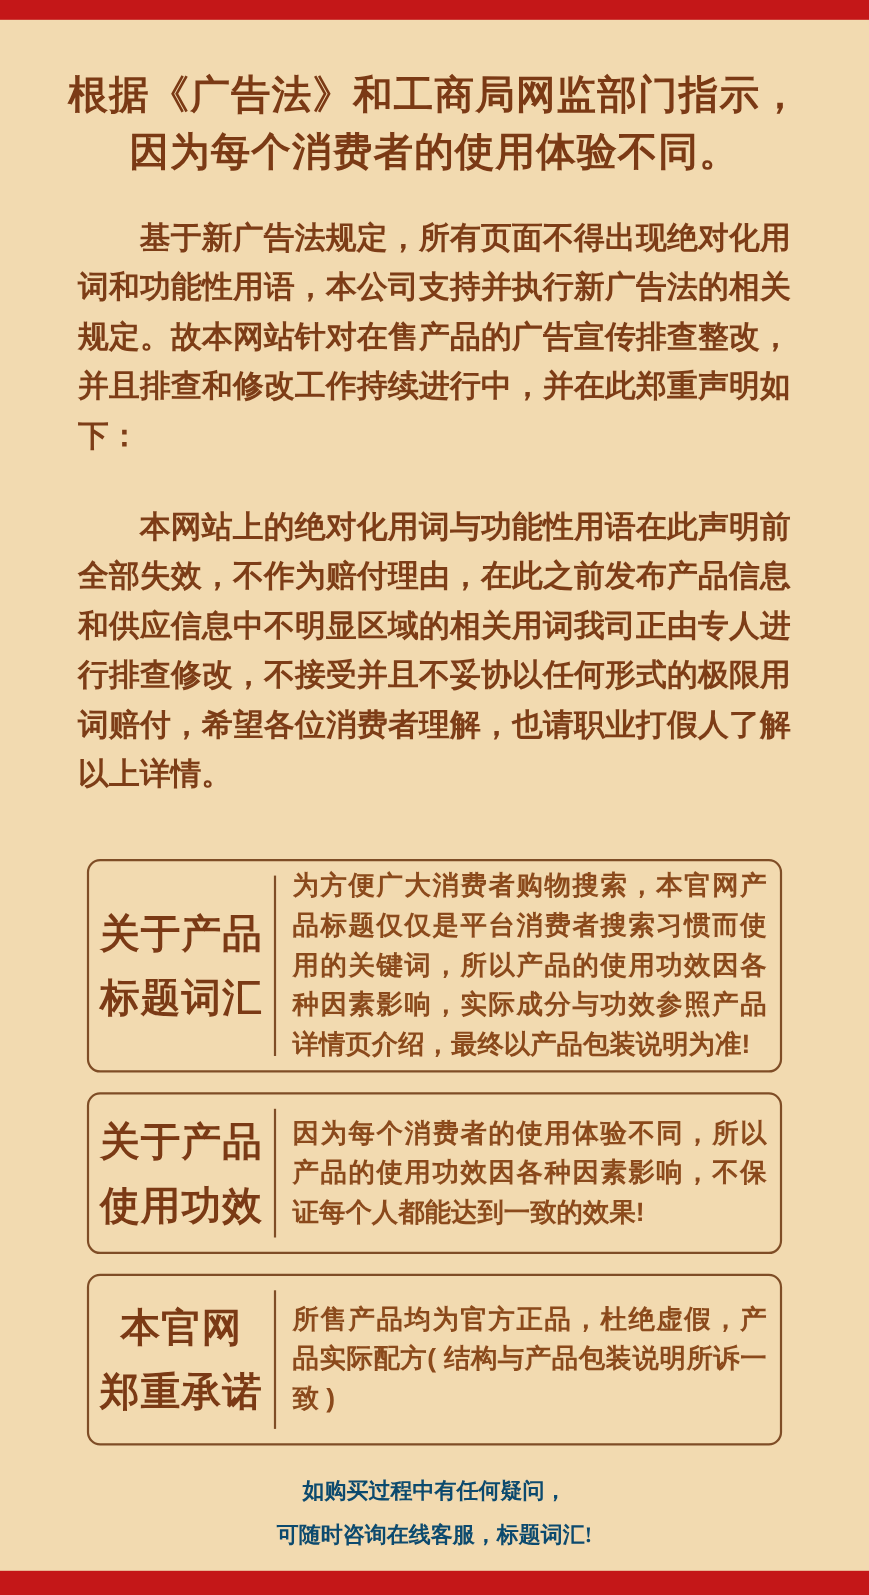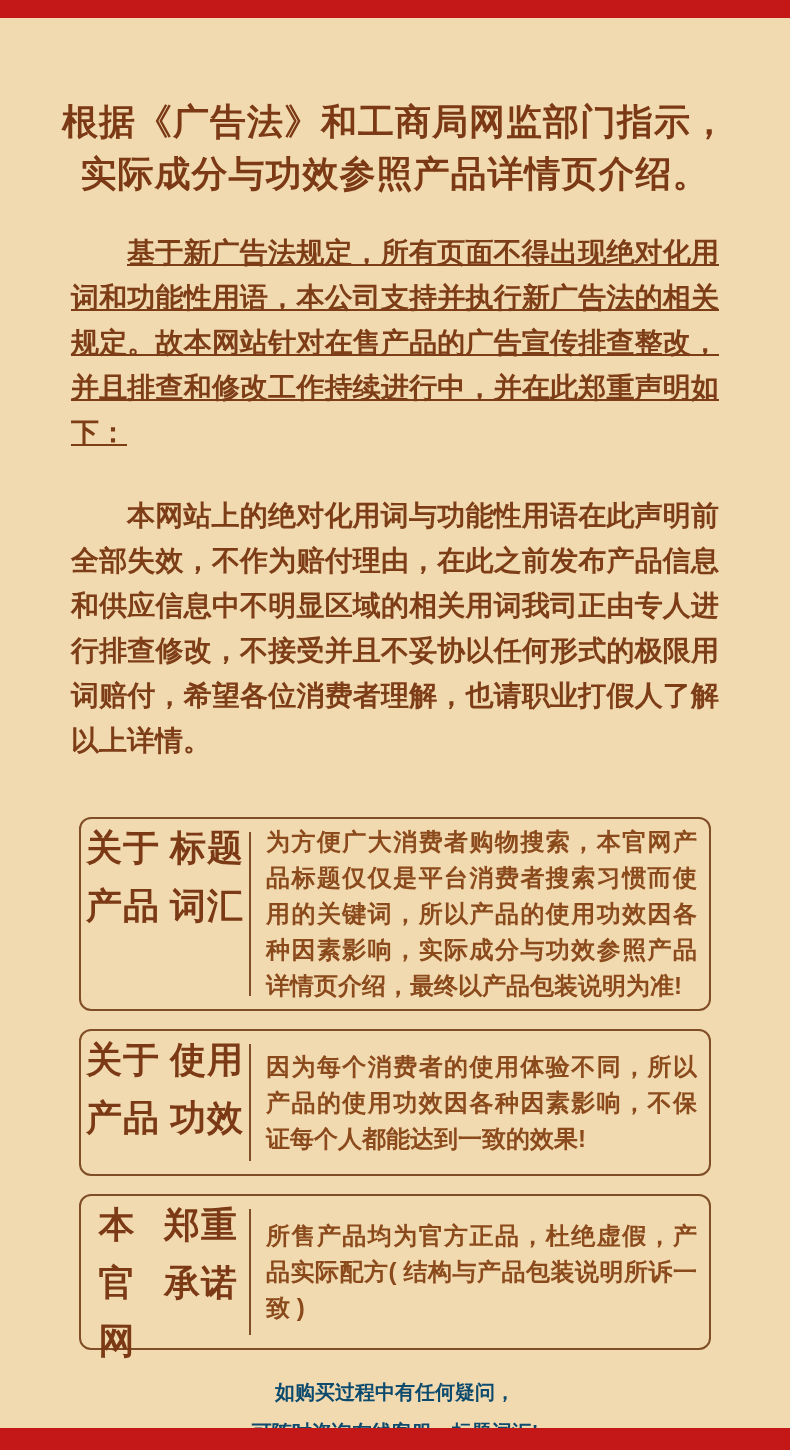--- a/index.html
+++ b/index.html
@@ -18,21 +18,21 @@
     position: absolute;
     left: 0;
     width: 790px;
     background: #c41718;
   }
   .bar.top { top: 0; height: 18px; }
   .bar.bottom { bottom: 0; height: 22px; }
 
   .title {
     margin: 0;
-    padding-top: 96px;
+    padding-top: 60px;
     text-align: center;
     color: #7b3a15;
     font-size: 36px;
     line-height: 52px;
     font-weight: 700;
     letter-spacing: 1px;
   }
   .title .tline { display: block; }
 
   .content {
@@ -42,41 +42,41 @@
 
   .para {
     margin: 0;
     color: #7d3d17;
     font-size: 28px;
     line-height: 45px;
     font-weight: 700;
     text-align: justify;
     text-indent: 2em;
   }
-  .para.first  { margin-top: 30px; text-decoration: underline; }
+  .para.first  { margin-top: 30px; }
   .para.second { margin-top: 38px; }
 
   .boxes { margin-top: 54px; }
 
   .notice-box {
     width: 632px;
     margin: 0 auto 18px auto;
     border: 2px solid #7f4d26;
     border-radius: 12px;
     display: flex;
     align-items: stretch;
   }
   .notice-box.b1 { height: 194px; }
   .notice-box.b2 { height: 147px; }
   .notice-box.b3 { height: 156px; margin-bottom: 0; }
 
   .box-label {
     flex: 0 0 168px;
     display: flex;
-    flex-direction: row;
+    flex-direction: column;
     justify-content: center;
     text-align: center;
     color: #7b3a15;
     font-size: 36px;
     line-height: 58px;
     font-weight: 700;
     letter-spacing: 1px;
   }
   .box-label span { display: block; }
 
@@ -115,21 +115,21 @@
 </style>
 </head>
 <body>
 
 <div class="page">
 
   <div class="bar top"></div>
 
   <h1 class="title">
     <span class="tline">根据《广告法》和工商局网监部门指示，</span>
-    <span class="tline">实际成分与功效参照产品详情页介绍。</span>
+    <span class="tline">因为每个消费者的使用体验不同。</span>
   </h1>
 
   <div class="content">
 
     <p class="para first">基于新广告法规定，所有页面不得出现绝对化用词和功能性用语，本公司支持并执行新广告法的相关规定。故本网站针对在售产品的广告宣传排查整改，并且排查和修改工作持续进行中，并在此郑重声明如下：</p>
 
     <p class="para second">本网站上的绝对化用词与功能性用语在此声明前全部失效，不作为赔付理由，在此之前发布产品信息和供应信息中不明显区域的相关用词我司正由专人进行排查修改，不接受并且不妥协以任何形式的极限用词赔付，希望各位消费者理解，也请职业打假人了解以上详情。</p>
 
     <section class="boxes">
 

